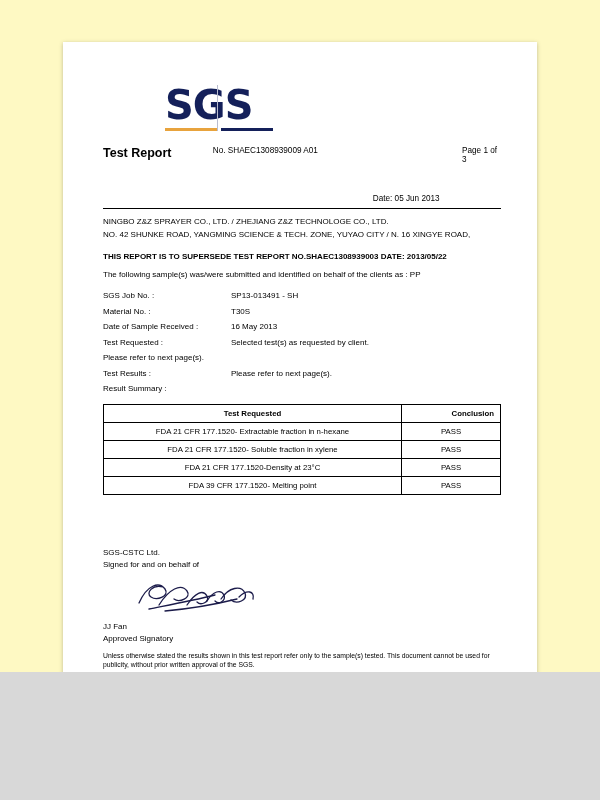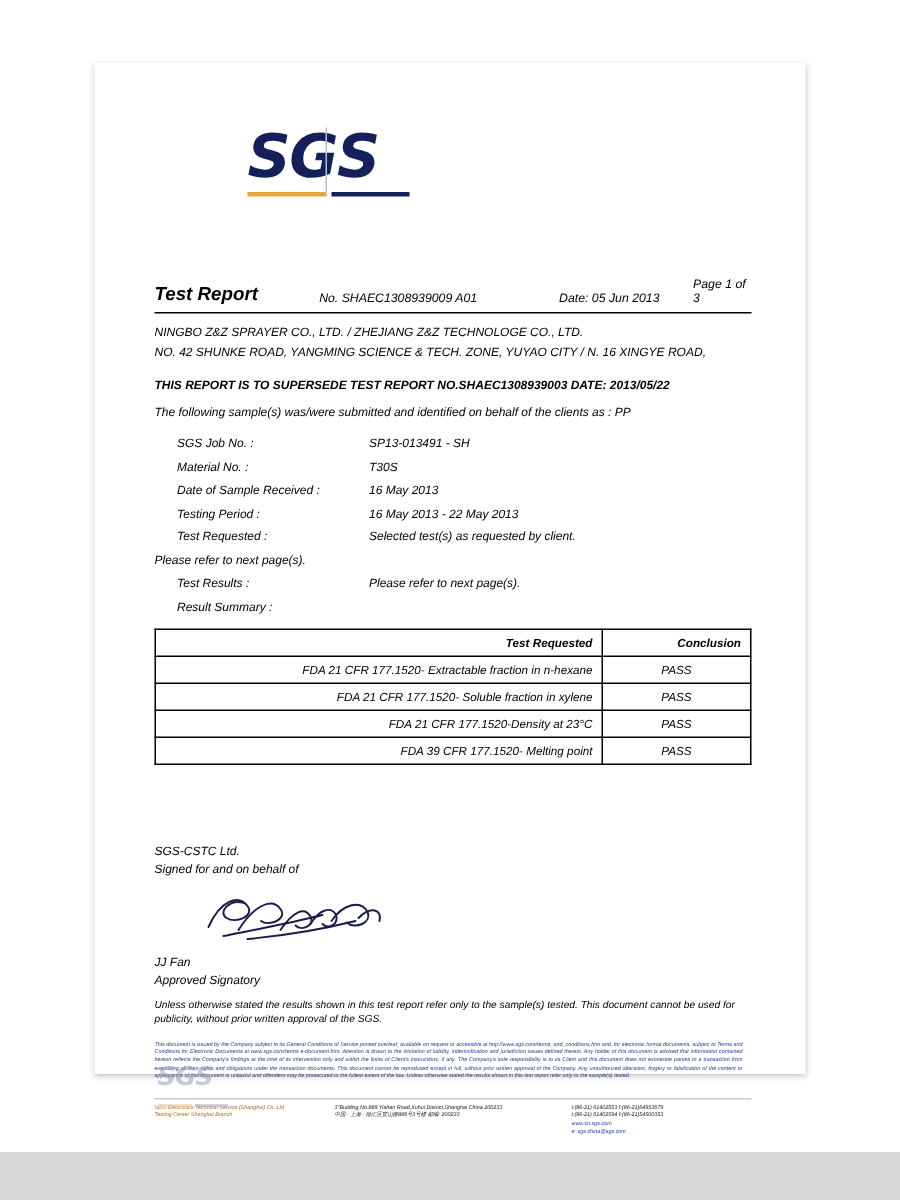--- a/index.html
+++ b/index.html
@@ -5,25 +5,24 @@
   html, body {
     margin: 0;
     padding: 0;
     background: #d8d8d8;
     width: 600px;
     height: 800px;
     font-family: "Liberation Sans", sans-serif;
   }
   .viewport {
     width: 600px;
-    height: 768px;
+    height: 672px;
     position: relative;
     overflow: hidden;
-    background: #ffffff;
-    font-style: italic;
+    background: #fef9c3;
   }
   .page {
     position: absolute;
     left: 63px;
     top: 42px;
     width: 474px;
     height: 674px;
     background: #ffffff;
     box-shadow: 0 1px 4px rgba(0,0,0,0.25);
   }
@@ -72,21 +71,21 @@
     left: 114px;
     top: 3px;
     width: 1px;
     height: 46px;
     background: #b9bdd0;
   }
 
   
   .report-head {
     display: flex;
-    align-items: flex-end;
+    align-items: flex-start;
     border-bottom: none;
     margin-top: 2px;
   }
   .report-title {
     font-size: 12.5px;
     font-weight: bold;
     color: #000;
     width: 118px;
   }
   .report-no {
@@ -125,34 +124,34 @@
   .sample-line {
     font-size: 8px;
     margin-bottom: 9px;
   }
 
   .kv {
     display: flex;
     font-size: 8px;
     line-height: 15.5px;
   }
-  .kv .k { width: 128px; margin-left: 15px; }
+  .kv .k { width: 128px; }
   .kv .v { flex: 1; }
 
   
   table.results {
     width: 100%;
     border-collapse: collapse;
     margin-top: 7px;
     font-size: 7.8px;
   }
   table.results th, table.results td {
     border: 1px solid #000;
     padding: 4px 6px;
-    text-align: right;
+    text-align: center;
   }
   table.results th {
     font-weight: bold;
   }
   table.results th.concl, table.results td.concl {
     width: 86px;
     text-align: right;
   }
   table.results td.concl { text-align: center; }
 
@@ -266,24 +265,20 @@
           <div class="k">SGS Job No. :</div>
           <div class="v">SP13-013491 - SH</div>
         </div>
         <div class="kv">
           <div class="k">Material No. :</div>
           <div class="v">T30S</div>
         </div>
         <div class="kv">
           <div class="k">Date of Sample Received :</div>
           <div class="v">16 May 2013</div>
-        </div>
-        <div class="kv">
-          <div class="k">Testing Period :</div>
-          <div class="v">16 May 2013 - 22 May 2013</div>
         </div>
         <div class="kv">
           <div class="k">Test Requested :</div>
           <div class="v">Selected test(s) as requested by client.</div>
         </div>
         <div class="kv">
           <div class="v">Please refer to next page(s).</div>
         </div>
         <div class="kv">
           <div class="k">Test Results :</div>

